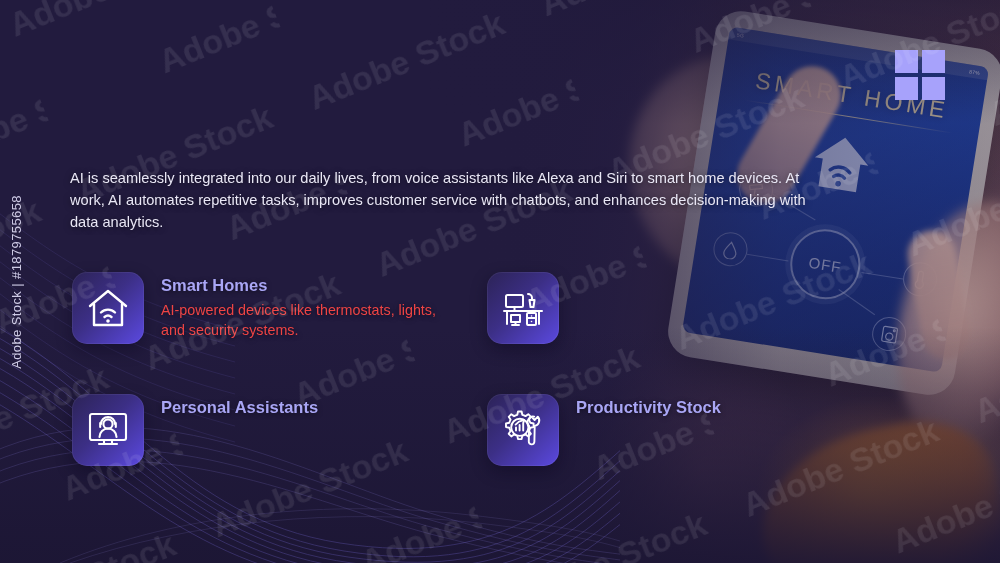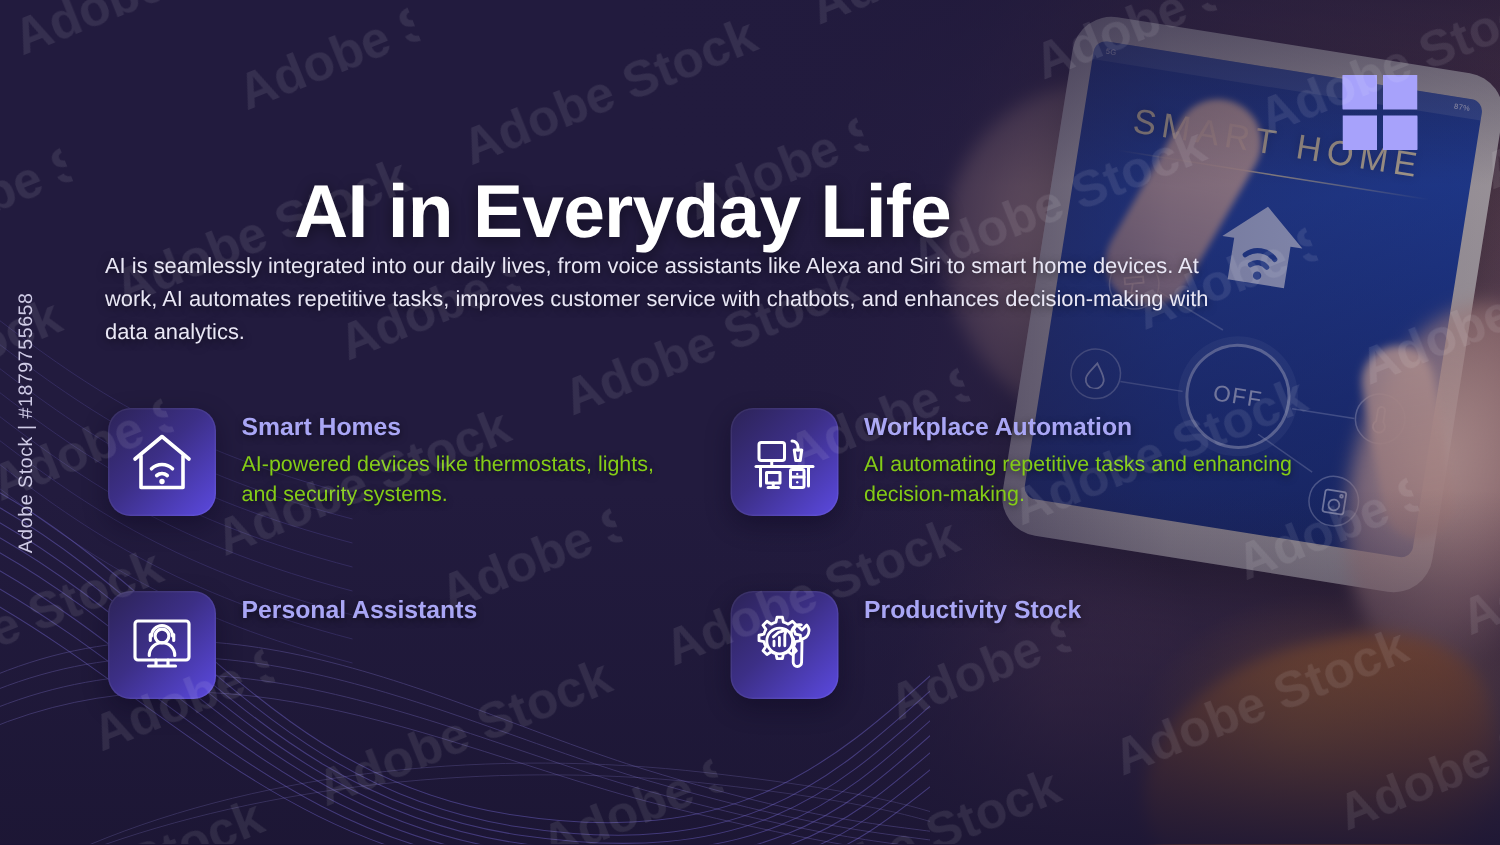--- a/index.html
+++ b/index.html
@@ -167,21 +167,21 @@
     box-shadow:0 6px 16px rgba(10,6,30,.45), inset 0 0 0 1px rgba(255,255,255,.06);
     display:flex;align-items:center;justify-content:center;
   }
   .tile svg{display:block;}
   .card-text{padding-top:4px;}
   .card-title{
     color:#a9a6f5;font-size:16.5px;font-weight:bold;margin:0 0 5px 0;
     text-shadow:0 1px 5px rgba(0,0,0,.5);
   }
   .card-desc{
-    color:#84cc16;font-size:14.3px;line-height:20px;margin:0;max-width:290px;
+    color:#ef4444;font-size:14.3px;line-height:20px;margin:0;max-width:290px;
     text-shadow:0 1px 5px rgba(0,0,0,.55);
   }
 
   
   .wm{position:absolute;inset:0;pointer-events:none;opacity:.085;}
 </style>
 </head>
 <body>
 
 <div class="stage">
@@ -299,21 +299,20 @@
   <svg class="logo" viewBox="0 0 50 50">
     <path d="M0 0 H23 V23 H0 A23 23 0 0 1 0 0 Z" fill="#a7a2fb"></path>
     <path d="M0 0 H23 V23 A23 23 0 0 0 0 0 Z" fill="#221b3e" opacity="0"></path>
     <path d="M23 0 H0 V23 A23 23 0 0 1 23 0 Z" fill="#a7a2fb"></path>
     <path d="M27 0 H50 V23 H27 A23 23 0 0 1 27 0 Z" fill="#a7a2fb" transform="rotate(90 38.5 11.5)"></path>
     <path d="M27 27 H50 V50 H27 A23 23 0 0 1 27 27 Z" fill="#a7a2fb" transform="rotate(180 38.5 38.5)"></path>
     <path d="M0 27 H23 V50 H0 A23 23 0 0 1 0 27 Z" fill="#a7a2fb" transform="rotate(270 11.5 38.5)"></path>
   </svg>
 
   <div class="content">
-    <h1 class="headline">AI in Everyday Life</h1>
     <p class="subhead">AI is seamlessly integrated into our daily lives, from voice assistants like Alexa and Siri to smart home devices. At work, AI automates repetitive tasks, improves customer service with chatbots, and enhances decision-making with data analytics.</p>
 
     <div class="cards">
 
       <div class="card">
         <div class="tile">
           <svg width="44" height="42" viewBox="0 0 44 42" fill="none" stroke="#ffffff" stroke-width="2.4" stroke-linejoin="round" stroke-linecap="round">
             <path d="M4 19 L22 4 L40 19"></path>
             <path d="M8 17 L8 38 L36 38 L36 17"></path>
             <path d="M15 25.5 a10 10 0 0 1 14 0"></path>
@@ -337,24 +336,20 @@
             <path d="M3 24 L41 24"></path>
             <path d="M6 24 L6 37 M38 24 L38 37"></path>
             <rect x="10" y="28" width="9" height="7"></rect>
             <path d="M14.5 35 L14.5 38 M11 38 L18 38"></path>
             <rect x="26" y="26" width="9" height="12" rx="1"></rect>
             <path d="M26 31 L35 31"></path>
             <circle cx="30.5" cy="29" r=".8" fill="#ffffff" stroke="none"></circle>
             <circle cx="30.5" cy="34.5" r=".8" fill="#ffffff" stroke="none"></circle>
           </svg>
         </div>
-        <div class="card-text">
-          <p class="card-title">Workplace Automation</p>
-          <p class="card-desc">AI automating repetitive tasks and enhancing decision-making.</p>
-        </div>
       </div>
 
       <div class="card">
         <div class="tile">
           <svg width="44" height="42" viewBox="0 0 44 42" fill="none" stroke="#ffffff" stroke-width="2.1" stroke-linejoin="round" stroke-linecap="round">
             <rect x="4" y="5" width="36" height="26" rx="2"></rect>
             <path d="M18 31 L18 35 M13 35 L31 35 M26 31 L26 35"></path>
             <circle cx="22" cy="15" r="4.6"></circle>
             <path d="M13.5 28 a8.5 8.5 0 0 1 17 0"></path>
             <path d="M15 15 a7 7 0 0 1 14 0"></path>

